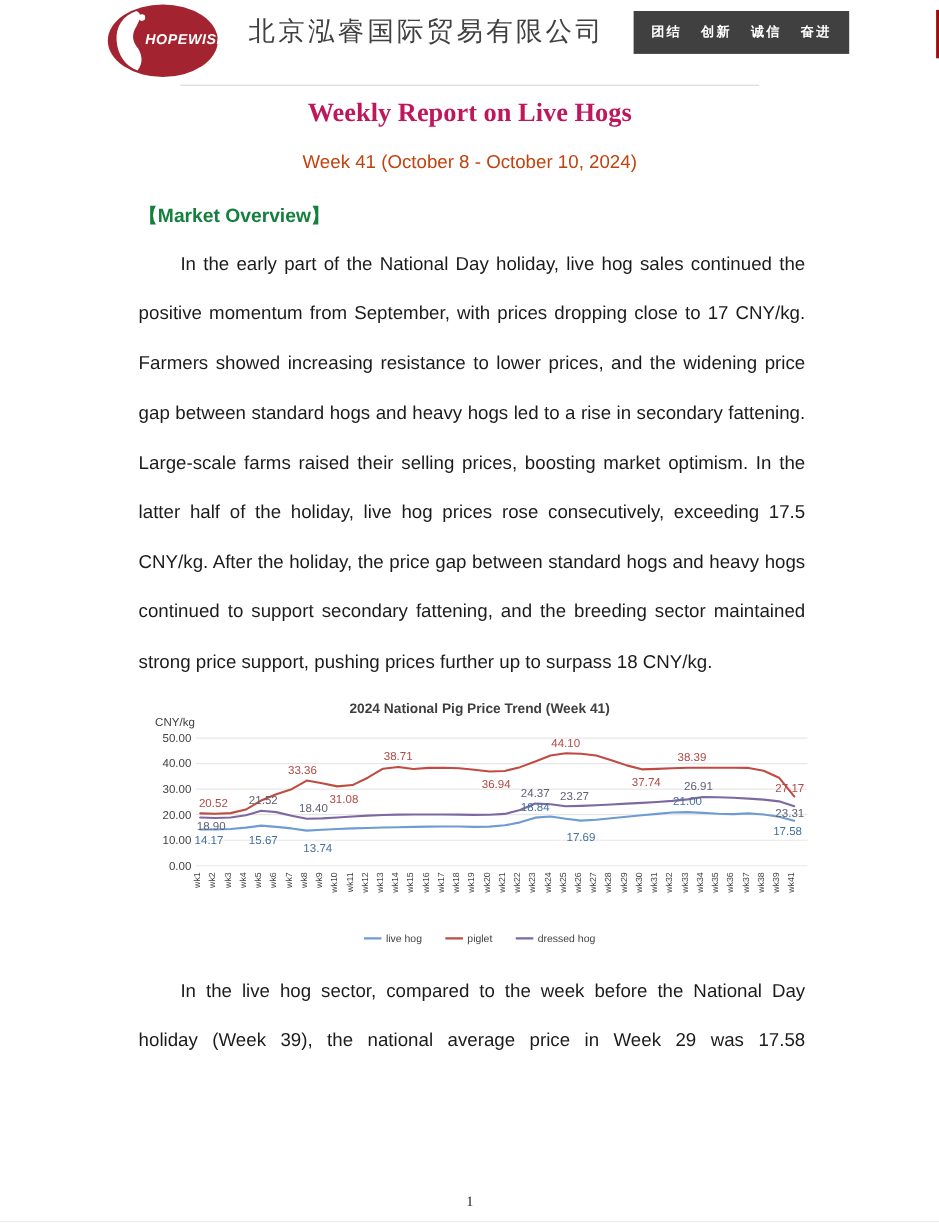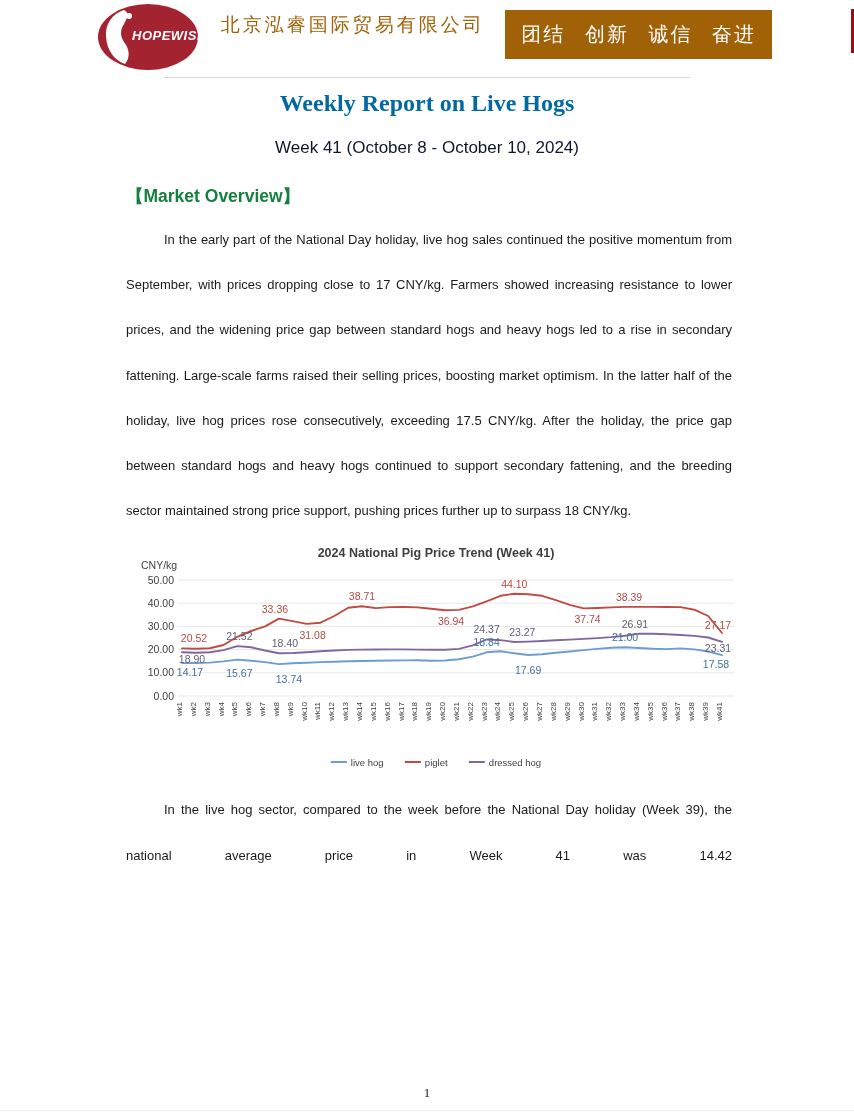--- a/index.html
+++ b/index.html
@@ -10,38 +10,38 @@
   }
   .page { width:854px; height:1113px; position:relative; padding:0 82px; }
   .page-bottom-rule { position:absolute; left:0; bottom:2px; width:854px; border-top:1px solid #ececec; }
   .edge-sliver { position:absolute; right:0; top:9px; width:3px; height:44px; background:#9a0e0d; }
 
   
   .hdr { display:flex; align-items:flex-start; padding-top:2px; height:77px; position:relative; }
   .hdr-rule { position:absolute; left:82px; right:82px; top:77px; border-top:1px solid #d8d8d8; }
   .logo { flex:0 0 118px; height:72px; position:relative; }
   .names { flex:1 1 auto; text-align:center; padding-top:10px; }
-  .name-zh { font-size:19px; color:#a16207; letter-spacing:3px; }
+  .name-zh { font-size:24px; color:#404040; letter-spacing:3px; }
   .name-en { font-size:16px; font-weight:bold; color:#141414; margin-top:5px; }
   .motto {
-    flex:0 0 auto; margin-top:8px; background:#a16207; color:#ffffff;
-    font-size:20px; font-weight:normal; letter-spacing:2px; word-spacing:12px;
+    flex:0 0 auto; margin-top:8px; background:#404040; color:#ffffff;
+    font-size:12px; font-weight:bold; letter-spacing:2px; word-spacing:12px;
     padding:11px 16px 11px 16px; white-space:nowrap;
   }
 
   
   .report-title {
     margin-top:13px; text-align:center;
     font-family:"Liberation Serif","DejaVu Serif",serif;
-    font-size:24px; font-weight:bold; color:#0369a1;
+    font-size:24px; font-weight:bold; color:#be185d;
   }
-  .report-week { margin-top:21px; text-align:center; font-size:17px; color:#0f172a; }
+  .report-week { margin-top:21px; text-align:center; font-size:17px; color:#c2410c; }
   .sec-head { margin-top:26px; margin-left:44px; font-size:17.5px; font-weight:bold; color:#15803d; }
   .par {
-    margin-left:44px; width:606px; font-size:13px; line-height:45.2px;
+    margin-left:44px; width:606px; font-size:17px; line-height:45.2px;
     text-align:justify; text-indent:38px; color:#1b1b1b;
   }
   .par1 { margin-top:9px; }
   .par2 { margin-top:5px; text-align-last:justify; }
 
   
   .chart-fig { margin-left:43px; margin-top:7px; width:622px; height:242px;text-decoration:underline; }
   .chart-fig svg text { font-family:"Liberation Sans","DejaVu Sans",sans-serif; }
 
   
@@ -163,21 +163,21 @@
             <line x1="0" x2="16" y1="222" y2="222" stroke="#6e9cd2" stroke-width="2"></line>
             <text x="20" y="225.5" font-size="9.5" fill="#3f3f3f">live hog</text>
             <line x1="74" x2="90" y1="222" y2="222" stroke="#bf4b42" stroke-width="2"></line>
             <text x="94" y="225.5" font-size="9.5" fill="#3f3f3f">piglet</text>
             <line x1="138" x2="154" y1="222" y2="222" stroke="#7e68a2" stroke-width="2"></line>
             <text x="158" y="225.5" font-size="9.5" fill="#3f3f3f">dressed hog</text>
           </g>
         </svg>
     </figure>
 
-    <p class="par par2">In the live hog sector, compared to the week before the National Day holiday (Week 39), the national average price in Week 41 was 14.42</p>
+    <p class="par par2">In the live hog sector, compared to the week before the National Day holiday (Week 39), the national average price in Week 29 was 17.58</p>
   </main>
 
   <footer class="footer">
     <span class="page-num">1</span>
   </footer>
 
   <div class="page-bottom-rule"></div>
 </div>
 
 </body></html>

